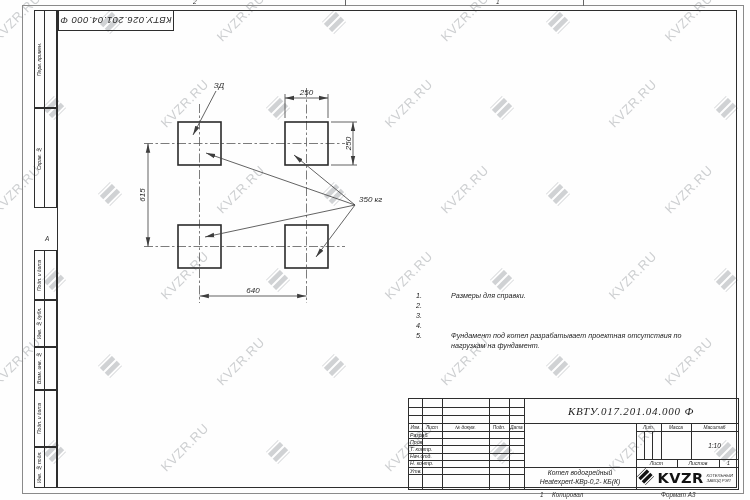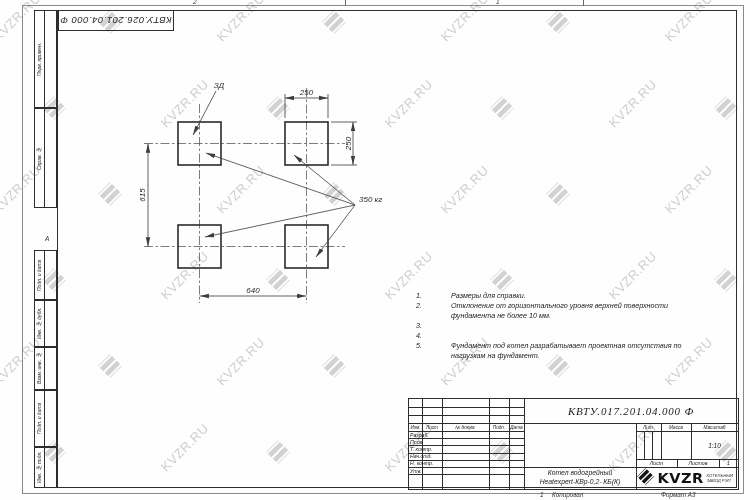--- a/index.html
+++ b/index.html
@@ -258,21 +258,20 @@
     <text x="359" y="202" font-size="8" text-anchor="start">350 кг</text>
   </svg>
 
   <div id="notes">
     <div class="note">
         <span class="nnum">1.</span>
         <span class="ntext">Размеры для справки.</span>
       </div>
     <div class="note">
         <span class="nnum">2.</span>
-        <span class="ntext">Отклонение от горизонтального уровня верхней поверхности фундамента не более 10 мм.</span>
       </div>
     <div class="note">
         <span class="nnum">3.</span>
       </div>
     <div class="note">
         <span class="nnum">4.</span>
       </div>
     <div class="note">
         <span class="nnum">5.</span>
         <span class="ntext">Фундамент под котел разрабатывает проектная отсутствия по нагрузкам на фундамент.</span>

